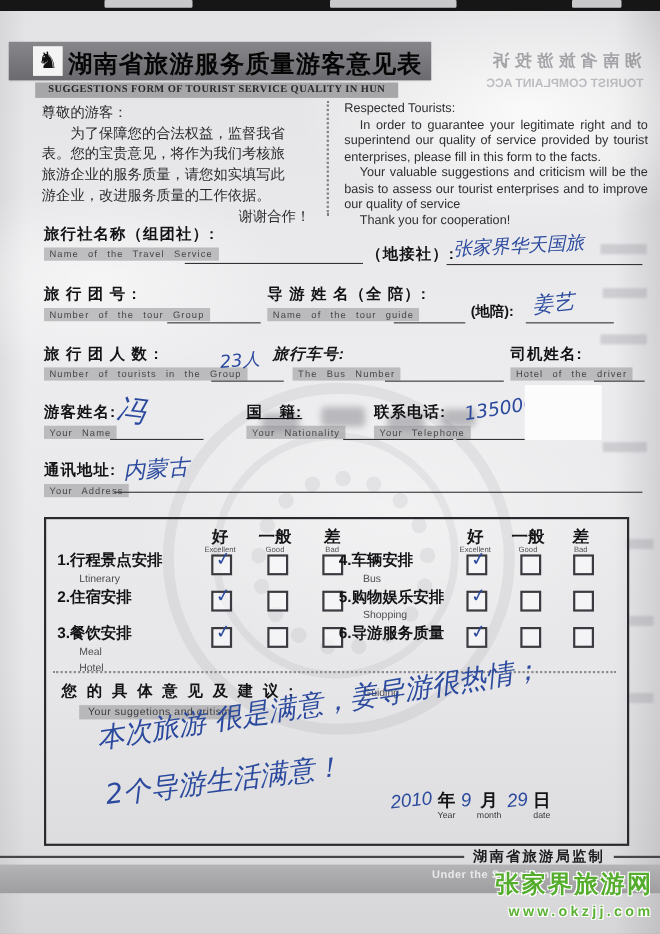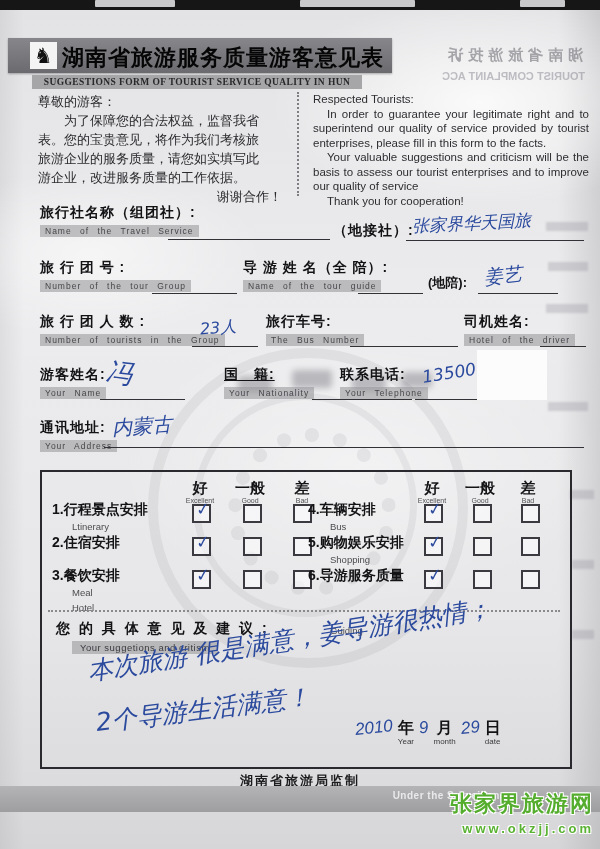--- a/index.html
+++ b/index.html
@@ -66,21 +66,21 @@
     background:rgba(148,148,152,.55);padding:1px 8px;letter-spacing:.5px;white-space:nowrap;text-align:center;}
   .cmt1{left:88px;top:655px;font-size:25px;transform:rotate(-9deg);transform-origin:left;}
   .cmt2{left:96px;top:706px;font-size:25px;transform:rotate(-7deg);transform-origin:left;}
   
   .dateblk{position:absolute;left:352px;top:718px;display:flex;align-items:flex-start;}
   .dunit{display:inline-block;text-align:center;margin:0 2px;}
   .dunit .zh{display:block;font-size:16px;font-weight:bold;color:#131315;}
   .dunit .en{display:block;font-size:8px;color:#3a3a3e;margin-top:-2px;}
   .dnum{font-style:italic;color:#2b4a9e;font-size:17px;margin:0 3px;transform:rotate(-6deg);}
   
-  .fsup{position:absolute;left:0;top:770px;width:600px;display:flex;align-items:center;flex-direction:column;}
+  .fsup{position:absolute;left:0;top:770px;width:600px;display:flex;align-items:center;}
   .fline{height:0;border-top:2px solid #46464a;flex:1;}
   .fline2{height:0;border-top:2px solid #46464a;width:42px;}
   .fsup span{font-size:13px;font-weight:bold;color:#1c1c1e;margin:0 8px;letter-spacing:2px;white-space:nowrap;}
   .grayband{position:absolute;left:0;top:786px;width:600px;height:26px;
     background:linear-gradient(180deg,#b4b4b6,#9e9ea0);}
   .surv{position:absolute;right:88px;top:790px;font-size:10px;font-weight:bold;color:#e9e9ea;
     letter-spacing:.5px;white-space:nowrap;}
   .site{position:absolute;right:6px;top:789px;text-align:right;}
   .site-name{font-size:22px;font-weight:bold;letter-spacing:2px;color:#55ad2e;white-space:nowrap;
     text-shadow:-1px -1px 0 #fff,1px -1px 0 #fff,-1px 1px 0 #fff,1px 1px 0 #fff;}
@@ -157,21 +157,21 @@
   <div class="sub" style="left:243px;top:280px;">Name of the tour guide</div>
   <div class="uline" style="left:358px;top:280px;width:65px;height:13px;"></div>
   <div class="lbl-s" style="left:428px;top:274px;">(地陪):</div>
   <div class="hand" style="left:484px;top:263px;font-size:19px;transform:rotate(-6deg);">姜艺</div>
   <div class="uline" style="left:478px;top:280px;width:80px;height:13px;"></div>
 
   <div class="lbl" style="left:40px;top:313px;">旅 行 团 人 数 :</div>
   <div class="sub" style="left:40px;top:334px;">Number of tourists in the Group</div>
   <div class="hand" style="left:200px;top:318px;font-size:16px;transform:rotate(-5deg);">23人</div>
   <div class="uline" style="left:192px;top:333px;width:66px;height:13px;"></div>
-  <div class="lbl" style="left:266px;top:313px;">旅行车号:</div>
+  <div class="lbl" style="left:248px;top:313px;font-style:italic;">旅行车号:</div>
   <div class="sub" style="left:266px;top:334px;">The Bus Number</div>
   <div class="uline" style="left:350px;top:333px;width:108px;height:13px;"></div>
   <div class="lbl" style="left:464px;top:313px;">司机姓名:</div>
   <div class="sub" style="left:464px;top:334px;">Hotel of the driver</div>
   <div class="uline" style="left:540px;top:333px;width:46px;height:13px;"></div>
 
   <div class="lbl" style="left:40px;top:366px;">游客姓名:</div>
   <div class="sub" style="left:40px;top:387px;">Your Name</div>
   <div class="hand" style="left:106px;top:356px;font-size:26px;transform:rotate(7deg);">冯</div>
   <div class="uline" style="left:100px;top:386px;width:85px;height:13px;"></div>

